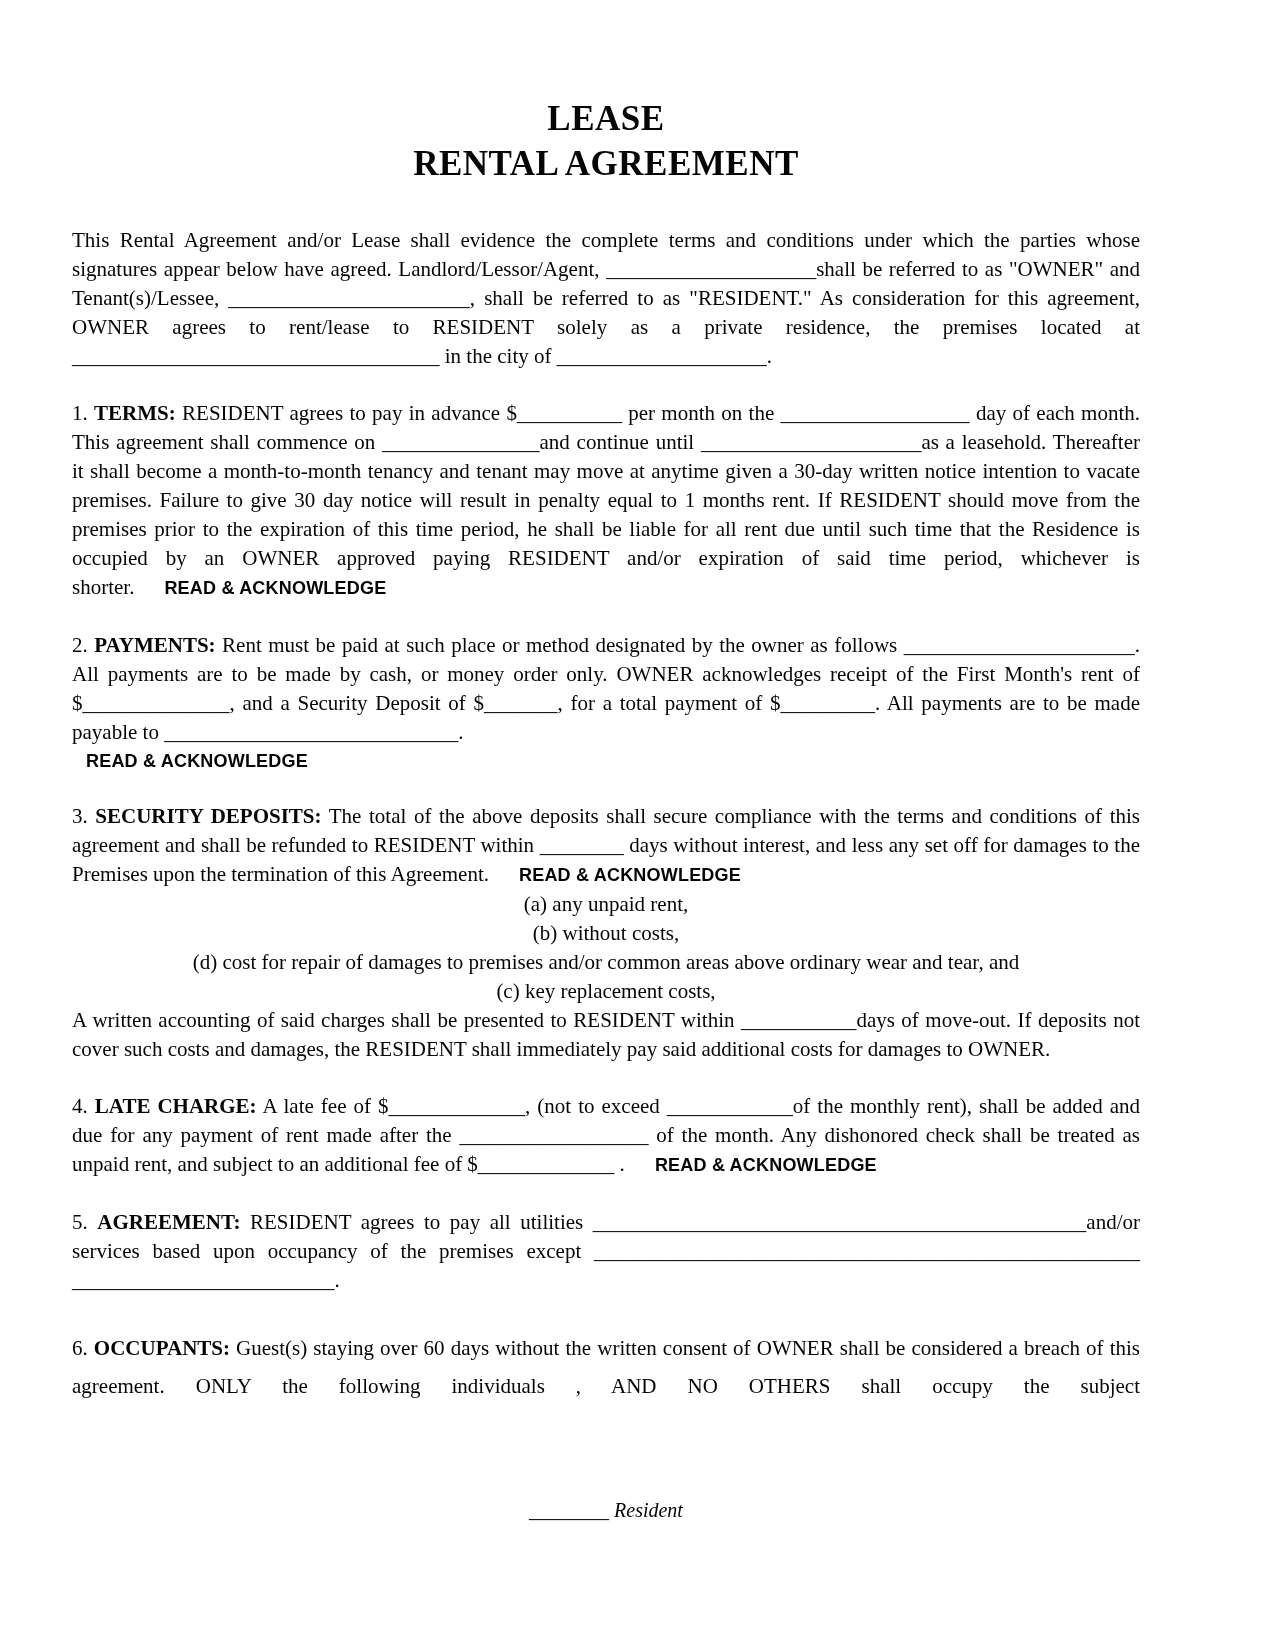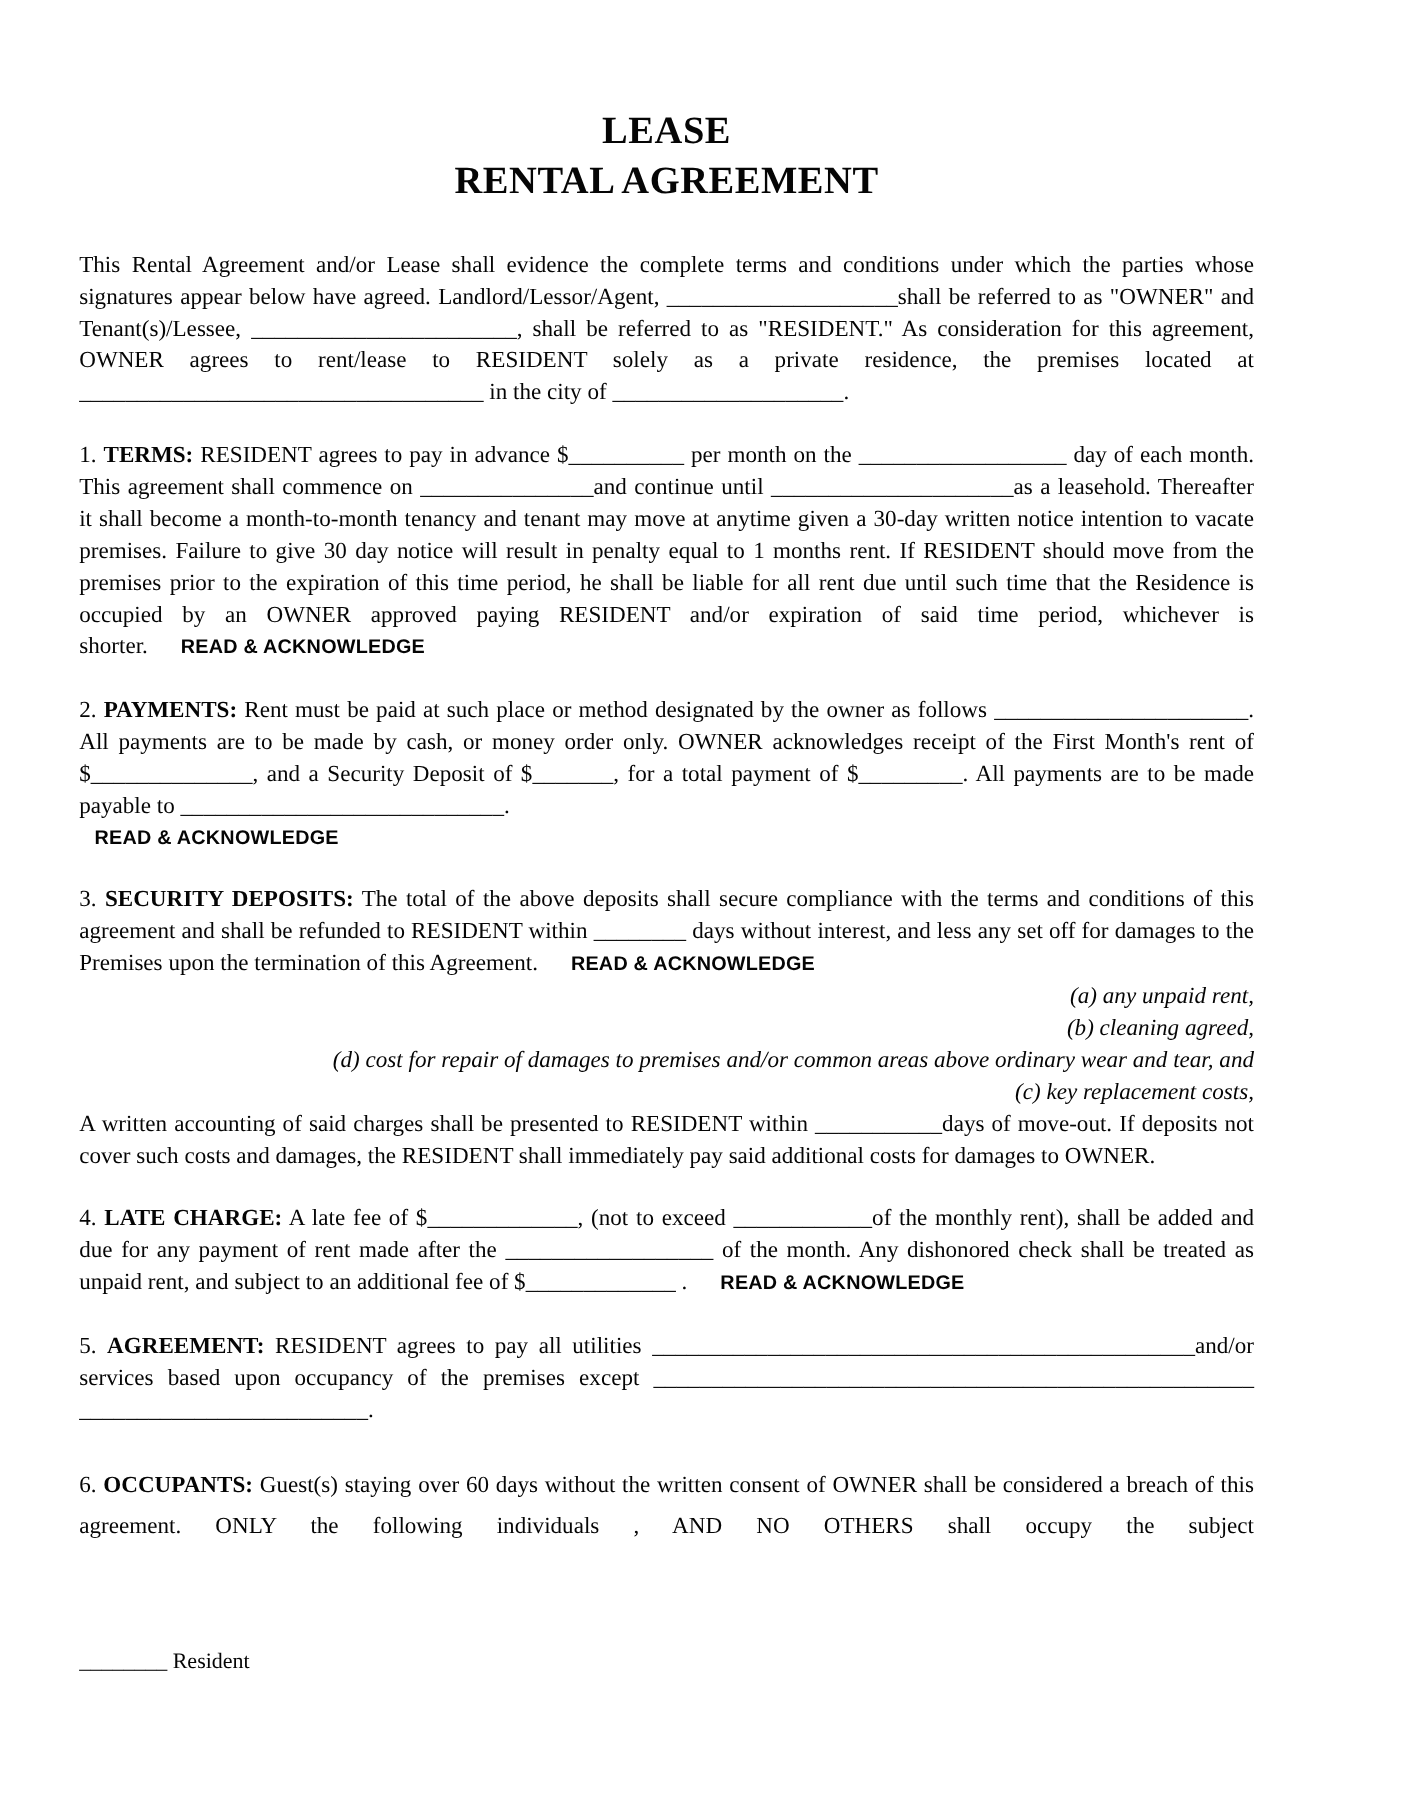--- a/index.html
+++ b/index.html
@@ -46,32 +46,32 @@
     letter-spacing: 0.2px;
     white-space: nowrap;
   }
   .ack-inline { padding-left: 30px; }
   .ack-line {
     margin-top: 2px;
     padding-left: 14px;
     line-height: 25px;
   }
   .sub { text-align: justify; }
-  .list-line { text-align: right; font-style: italic; }
+  .list-line { text-align: center; }
   .justify-last { text-align-last: justify; }
   .s6 { line-height: 38px; margin-top: 34px; }
   .footer {
     position: absolute;
     left: 72px;
     top: 1497px;
     width: 1068px;
     font-size: 20px;
     line-height: 26px;
   }
-  .footer-line { position: relative; text-align: left; }
+  .footer-line { position: relative; text-align: center; font-style: italic; }
   .page-num {
     position: absolute;
     left: 898px;
     top: 0;
     white-space: nowrap;
   }
 </style>
 </head>
 <body>
 
@@ -87,21 +87,21 @@
   <p class="para"><span>1.</span> <span class="bold">TERMS:</span> <span>RESIDENT agrees to pay in advance $__________ per month on the __________________ day of each month. This agreement shall commence on _______________and continue until _____________________as a leasehold. Thereafter it shall become a month-to-month tenancy and tenant may move at anytime given a 30-day written notice intention to vacate premises.  Failure to give 30 day notice will result in penalty equal to 1 months rent. If RESIDENT should move from the premises prior to the expiration of this time period, he shall be liable for all rent due until such time that the Residence is occupied by an OWNER approved paying RESIDENT and/or expiration of said time period, whichever is shorter.</span><span class="ack ack-inline">READ &amp; ACKNOWLEDGE</span></p>
 
   <div>
     <p class="para"><span>2.</span> <span class="bold">PAYMENTS:</span> <span>Rent must be paid at such place or method designated by the owner as follows ______________________. All payments are to be made by cash, or money order only. OWNER acknowledges receipt of the First Month's rent of $______________, and a Security Deposit of $_______, for a total payment of $_________. All payments are to be made payable to ____________________________.</span></p>
     <div class="ack-line"><span class="ack">READ &amp; ACKNOWLEDGE</span></div>
   </div>
 
   <div class="para">
     <div class="sub"><span>3.</span> <span class="bold">SECURITY DEPOSITS:</span> <span>The total of the above deposits shall secure compliance with the terms and conditions of this agreement and shall be refunded to RESIDENT within ________  days without interest, and less any set off for damages to the Premises upon the termination of this Agreement.</span><span class="ack ack-inline">READ &amp; ACKNOWLEDGE</span></div>
     <div class="list-line">(a) any unpaid rent,</div>
-    <div class="list-line">(b) cleaning agreed,</div>
+    <div class="list-line">(b) without costs,</div>
     <div class="list-line">(d) cost for repair of damages to premises and/or common areas above ordinary wear and tear, and</div>
     <div class="list-line">(c) key replacement costs,</div>
     <div class="sub">A written accounting of said charges shall be presented to RESIDENT within ___________days of move-out. If deposits not cover such costs and damages, the RESIDENT shall immediately pay said additional costs for damages to OWNER.</div>
   </div>
 
   <p class="para"><span>4.</span> <span class="bold">LATE CHARGE:</span> <span>A late fee of $_____________, (not to exceed ____________of the monthly rent), shall be added and due for any payment of rent made after the __________________ of the month. Any dishonored check shall be treated as unpaid rent, and subject to an additional fee of $_____________ .</span><span class="ack ack-inline">READ &amp; ACKNOWLEDGE</span></p>
 
   <p class="para"><span>5.</span> <span class="bold">AGREEMENT:</span> <span>RESIDENT agrees to pay all utilities _______________________________________________and/or services based upon occupancy of the premises except ____________________________________________________ _________________________.</span></p>
 
   <p class="para s6 justify-last"><span>6.</span> <span class="bold">OCCUPANTS:</span> <span>Guest(s) staying over 60 days without the written consent of OWNER shall be considered a breach of this agreement. ONLY the following individuals , AND NO OTHERS shall occupy the subject</span></p>

